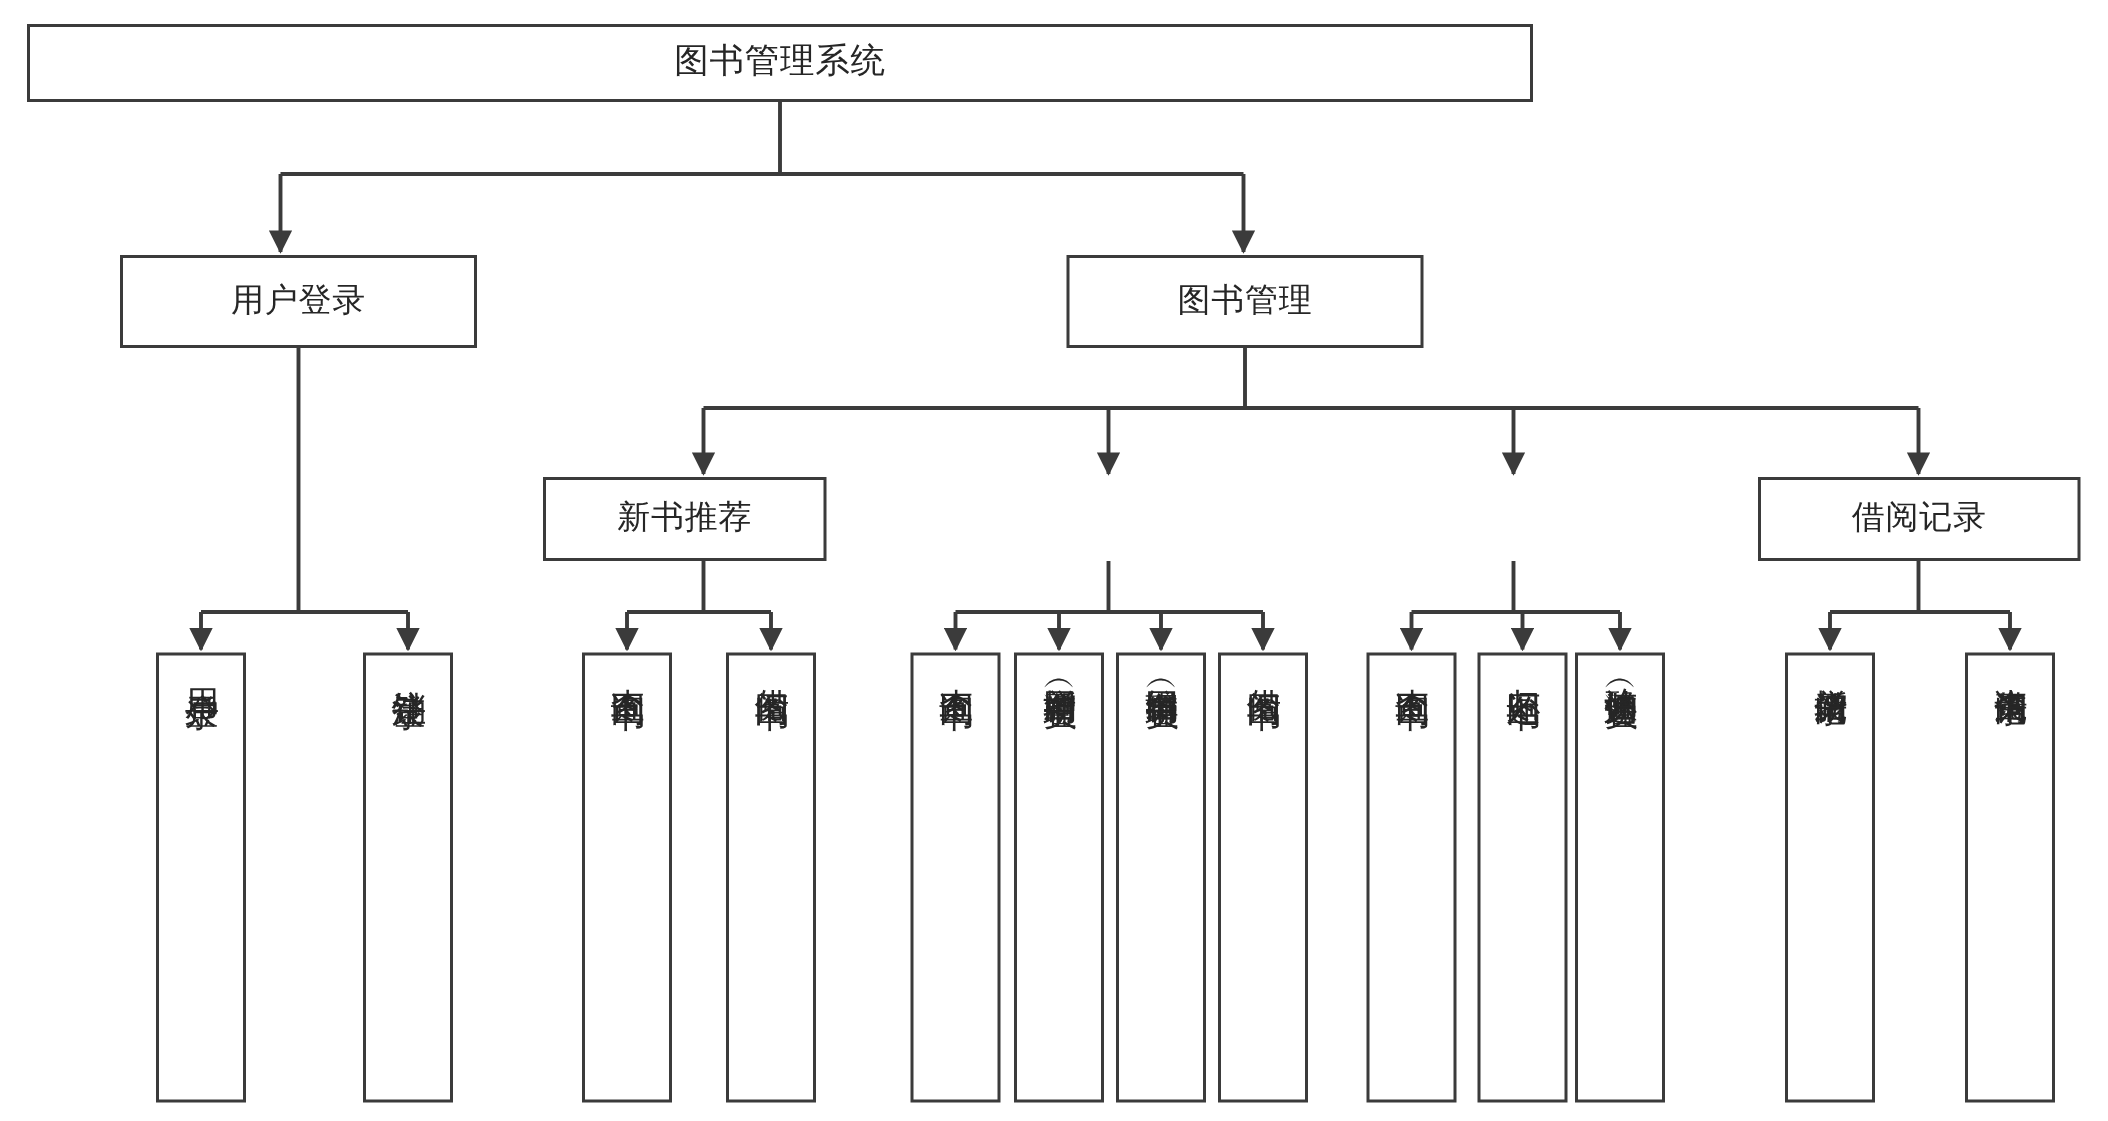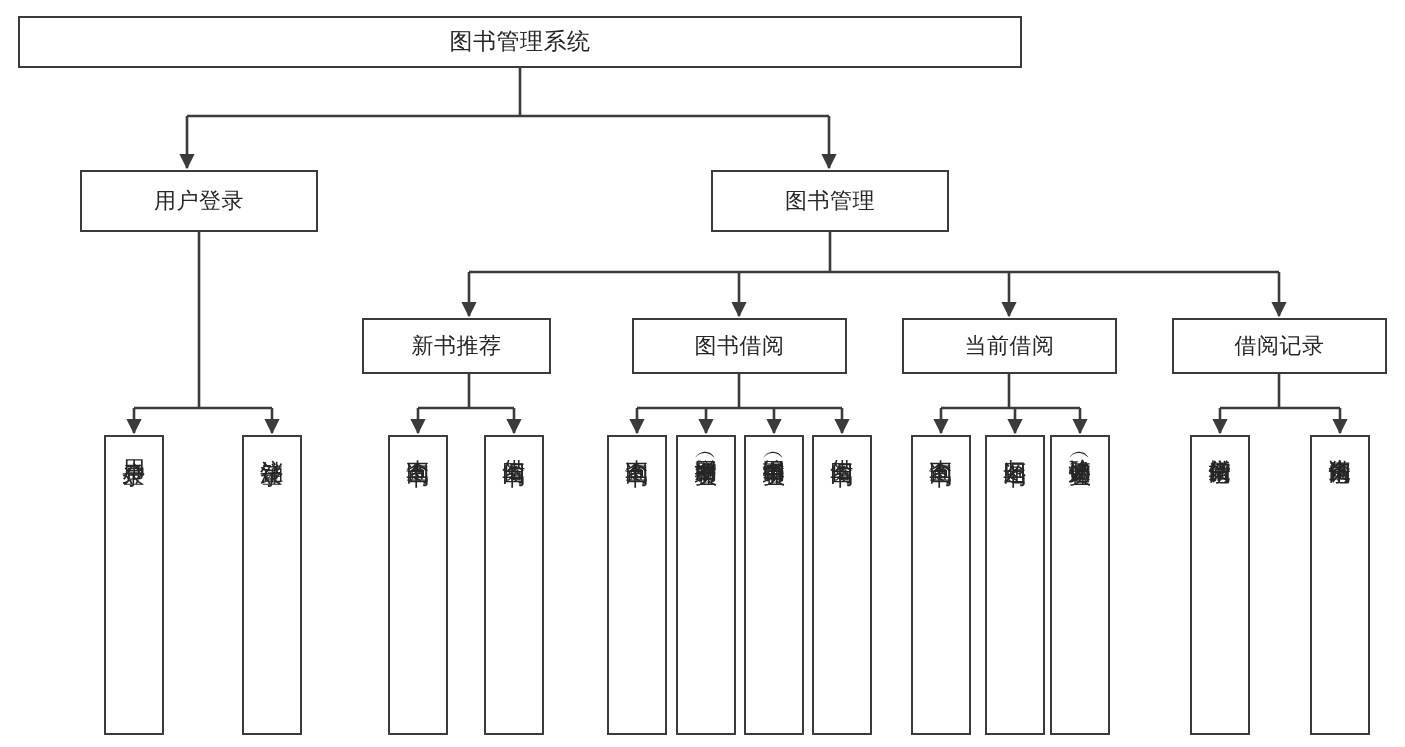--- a/index.html
+++ b/index.html
@@ -140,26 +140,20 @@
   <div class="node horiz" style="left: 80px; top: 170px; width: 238px; height: 62px;">
     <span class="label">用户登录</span>
   </div>
   <div class="node horiz" style="left: 711px; top: 170px; width: 238px; height: 62px;">
     <span class="label">图书管理</span>
   </div>
 
   <div class="node horiz" style="left: 362px; top: 318px; width: 189px; height: 56px;">
     <span class="label">新书推荐</span>
   </div>
-  <div class="node horiz" style="left: 632px; top: 318px; width: 215px; height: 56px;">
-    <span class="label">图书借阅</span>
-  </div>
-  <div class="node horiz" style="left: 902px; top: 318px; width: 215px; height: 56px;">
-    <span class="label">当前借阅</span>
-  </div>
   <div class="node horiz" style="left: 1172px; top: 318px; width: 215px; height: 56px;">
     <span class="label">借阅记录</span>
   </div>
 
   <div class="node vert" style="left: 104px; top: 435px; width: 60px; height: 300px;">
     <span class="label">用户登录</span>
   </div>
   <div class="node vert" style="left: 242px; top: 435px; width: 60px; height: 300px;">
     <span class="label">注销登录</span>
   </div>

